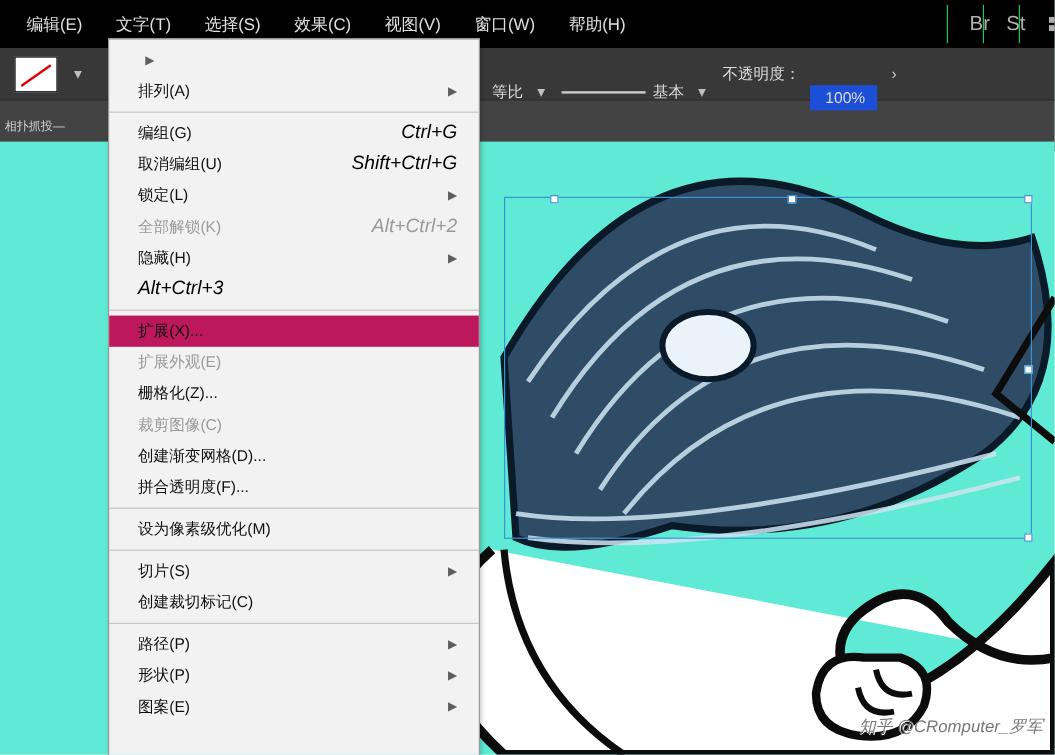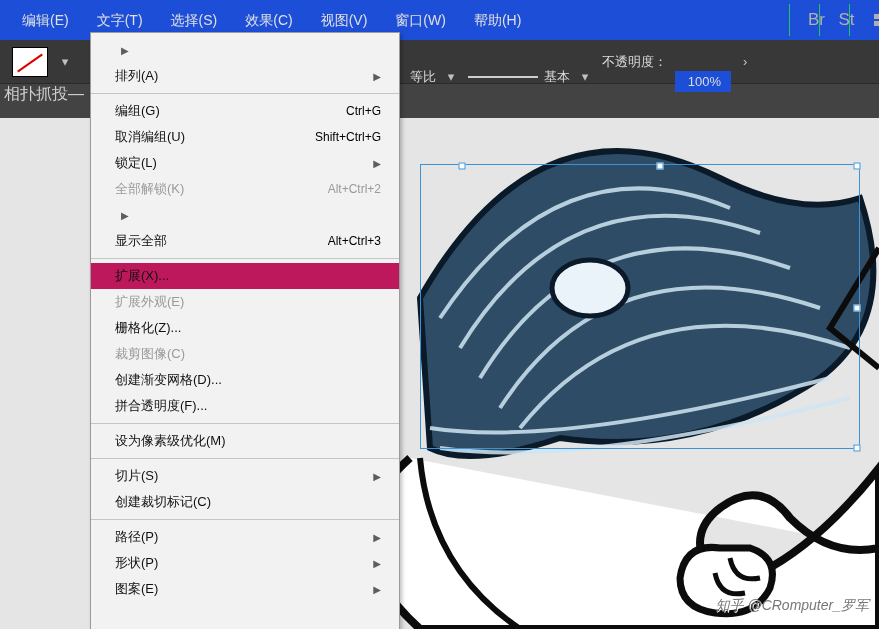--- a/index.html
+++ b/index.html
@@ -1,45 +1,45 @@
 <!DOCTYPE html>
 <html><head>
 <meta charset="utf-8">
 <style>
   * { margin: 0; padding: 0; box-sizing: border-box; font-family: "Microsoft YaHei", sans-serif; }
   body { width: 879px; height: 629px; overflow: hidden; background: #fff; position: relative; }
 
-  .menubar { height: 40px; background: #1d4ed8; display: flex; align-items: center; padding-left: 8px; color: #e0e0e0; font-size: 14px; }
+  .menubar { height: 40px; background: #000000; display: flex; align-items: center; padding-left: 8px; color: #e0e0e0; font-size: 14px; }
   .menubar .mitem { padding: 0 14px; height: 32px; line-height: 32px; cursor: pointer; }
   .menubar .mitem.active { background: #3f3f3f; }
   .menubar .sp { flex: 1; }
   .menubar .iconbtn { width: 30px; height: 32px; display: flex; align-items: center; justify-content: center; color: #b0b0b0; font-size: 17px; border-left: 1px solid #22c55e; padding-left: 24px; }
 
   .optbar { height: 44px; background: #383838; display: flex; align-items: center; padding-left: 12px; color: #dcdcdc; font-size: 13px; gap: 8px; border-bottom: 1px solid #2a2a2a; }
   .swatch { width: 36px; height: 30px; position: relative; background: #fff; border: 1px solid #000; }
   .swatch::after { content:""; position:absolute; left:2px; right:2px; top:50%; border-top:2px solid #d00; transform: rotate(-35deg); }
   .optbar .chev { width:18px; color:#c0c0c0; text-align:center; }
   .optbar .field { display:flex; align-items:center; gap:6px;margin-top:30px; }
   .optbar .lineprev { width:70px; height:2px; background:#ccc; }
   .optbar .numfield { background:#1d4ed8; padding:3px 10px; min-width:56px; text-align:right;margin-top:40px; }
   .optbar .arrow { color:#c8c8c8; padding:0 4px; }
 
-  .tabstrip { height: 42px; background: #434343; display:flex; align-items:flex-start; color:#d0d0d0; font-size:16px; padding-left:4px; }
-
-  .canvas { position:absolute; top:118px; left:0; right:0; bottom:0; background:#e5e5e5; }
+  .tabstrip { height: 42px; background: #434343; display:flex; align-items:center; color:#d0d0d0; font-size:10px; padding-left:4px; }
+
+  .canvas { position:absolute; top:118px; left:0; right:0; bottom:0; background:#5eead4; }
   .canvas svg { width:100%; height:100%; }
   .watermark { position:absolute; right:10px; bottom:14px; color:#777; font-size:14px; font-style:italic; text-shadow:1px 1px 0 #fff; }
 
   
   .dropdown { position:absolute; top:32px; left:90px; width:310px; background:#f2f2f2; border:1px solid #9a9a9a; box-shadow:2px 2px 4px rgba(0,0,0,.25); font-size:13px; color:#101010; padding:4px 0; }
   .dropdown .row { display:flex; align-items:center; height:26px; padding:0 18px 0 24px; cursor:pointer; }
   .dropdown .row.hl { background:#be185d; }
   .dropdown .row.disabled { color:#9a9a9a; cursor:default; }
   .dropdown .lbl { flex:1; }
-  .dropdown .sc { color:#000; font-size:12px; }
+  .dropdown .sc { color:#000; font-size:16px;font-style:italic; }
   .dropdown .row.disabled .sc { color:#9a9a9a; }
   .dropdown .sub { color:#5d5d5d; font-size:10px; padding-left:6px; }
   .dropdown hr { border:none; border-top:1px solid #c5c5c5; margin:4px 0; }
 
   .selbox { position:absolute; border:1px solid #3a93d6; }
   .handle { position:absolute; width:7px; height:7px; background:#fff; border:1px solid #3a93d6; transform:translate(-50%,-50%); }
 </style>
 </head>
 <body>
 
@@ -142,24 +142,24 @@
     </div>
     <div class="row">
       <span class="lbl">锁定(L)</span>
       <span class="sub">▶</span>
     </div>
     <div class="row disabled">
       <span class="lbl">全部解锁(K)</span>
       <span class="sc">Alt+Ctrl+2</span>
     </div>
     <div class="row">
-      <span class="sub">▶</span>
-    </div>
-    <div class="row">
-      <span class="lbl">显示全部</span>
+      <span class="lbl">隐藏(H)</span>
+      <span class="sub">▶</span>
+    </div>
+    <div class="row">
       <span class="sc">Alt+Ctrl+3</span>
     </div>
     <hr>
     <div class="row hl">
       <span class="lbl">扩展(X)...</span>
     </div>
     <div class="row disabled">
       <span class="lbl">扩展外观(E)</span>
     </div>
     <div class="row">

